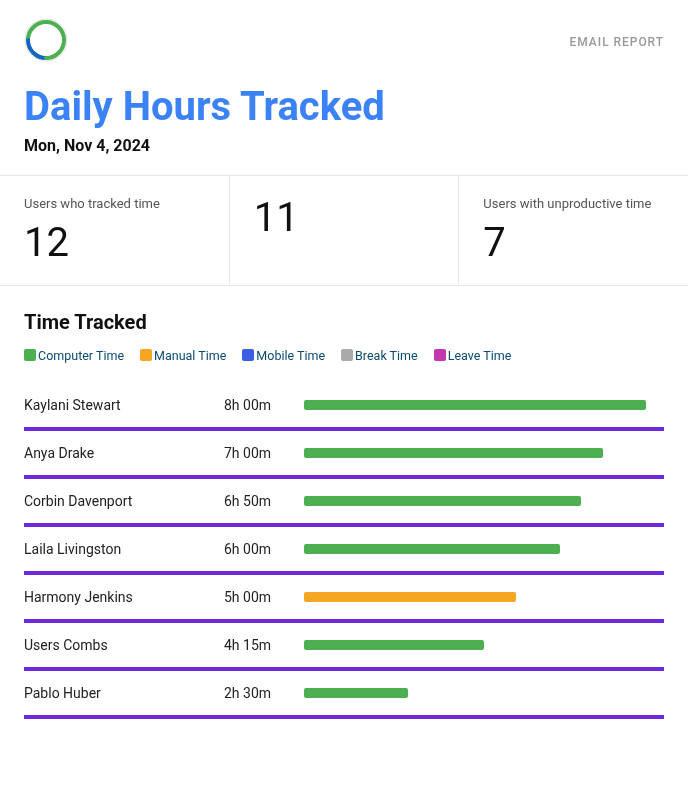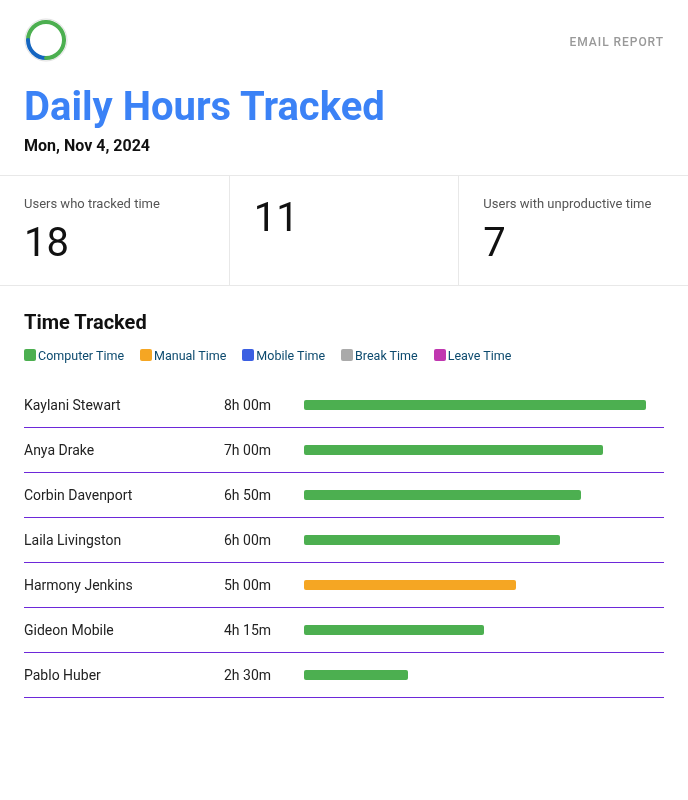--- a/index.html
+++ b/index.html
@@ -133,21 +133,21 @@
       font-size: 14px;
       font-weight: 700;
       color: #111;
       width: 80px;
     }
 
     .user-row {
       display: flex;
       align-items: center;
       padding: 14px 0;
-      border-bottom: 1px solid #6d28d9;
+      border-bottom: 4px solid #6d28d9;
     }
 
     .user-name {
       font-size: 14px;
       color: #222;
       width: 200px;
       flex-shrink: 0;
     }
 
     .user-time {
@@ -191,21 +191,21 @@
 </div>
 
 <div class="title-section">
   <h1 class="main-title">Daily Hours Tracked</h1>
   <div class="date-label">Mon, Nov 4, 2024</div>
 </div>
 
 <div class="stats-row">
 <div class="stat-card">
       <div class="stat-label">Users who tracked time</div>
-      <div class="stat-value">18</div>
+      <div class="stat-value">12</div>
     </div>
     <div class="stat-card">
       <div class="stat-value">11</div>
     </div>
     <div class="stat-card">
       <div class="stat-label">Users with unproductive time</div>
       <div class="stat-value">7</div>
     </div>
   </div>
 
@@ -266,21 +266,21 @@
       </div>
     </div>
       <div class="user-row">
       <span class="user-name">Harmony Jenkins</span>
       <span class="user-time">5h 00m</span>
       <div class="bar-container">
         <div class="bar" style="background:#f5a623;width:59%"></div>
       </div>
     </div>
       <div class="user-row">
-      <span class="user-name">Gideon Mobile</span>
+      <span class="user-name">Users Combs</span>
       <span class="user-time">4h 15m</span>
       <div class="bar-container">
         <div class="bar" style="background:#4caf50;width:50%"></div>
       </div>
     </div>
       <div class="user-row">
       <span class="user-name">Pablo Huber</span>
       <span class="user-time">2h 30m</span>
       <div class="bar-container">
         <div class="bar" style="background:#4caf50;width:29%"></div>

